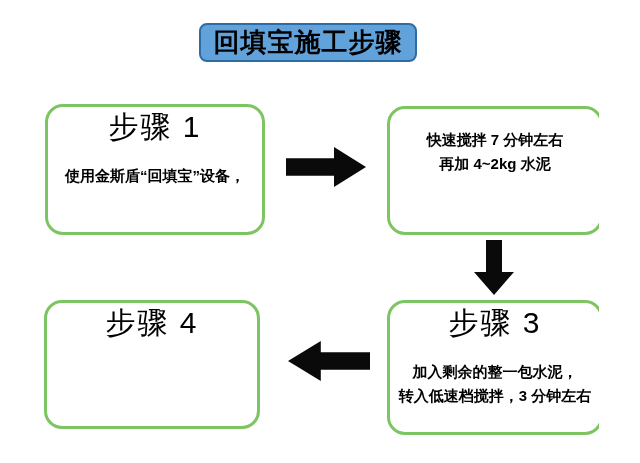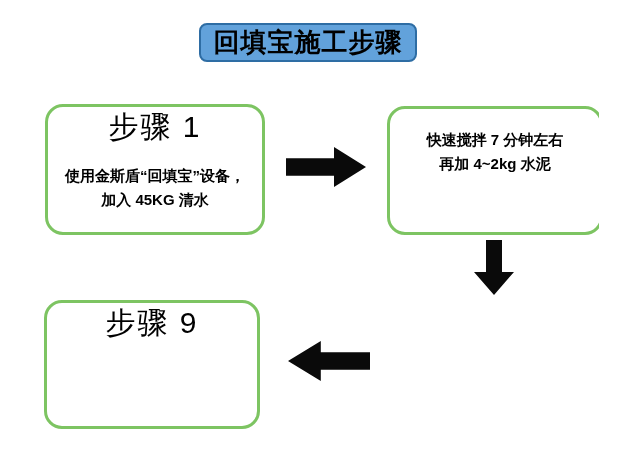--- a/index.html
+++ b/index.html
@@ -83,33 +83,39 @@
 <div id="canvas">
 
   <div class="title-box">
     <span>回填宝施工步骤</span>
   </div>
 
   <div id="box1" class="step-box">
     <div class="step-title">步骤 1</div>
     <div class="step-body">
       <span class="line">使用金斯盾“回填宝”设备，</span>
-      <span class="line">加入 45KG 清水</span>
     </div>
   </div>
 
   <div id="box2" class="step-box">
     <div class="step-body">
       <span class="line">快速搅拌 7 分钟左右</span>
       <span class="line">再加 4~2kg 水泥</span>
     </div>
   </div>
 
+  <div id="box3" class="step-box">
+    <div class="step-title">步骤 3</div>
+    <div class="step-body">
+      <span class="line">加入剩余的整一包水泥，</span>
+      <span class="line">转入低速档搅拌，3 分钟左右</span>
+    </div>
+  </div>
 
   <div id="box4" class="step-box">
-    <div class="step-title">步骤 9</div>
+    <div class="step-title">步骤 4</div>
   </div>
 
   <div id="arrow-right" class="arrow"></div>
   <div id="arrow-down" class="arrow"></div>
   <div id="arrow-left" class="arrow"></div>
 
 </div>
 
 </body></html>

